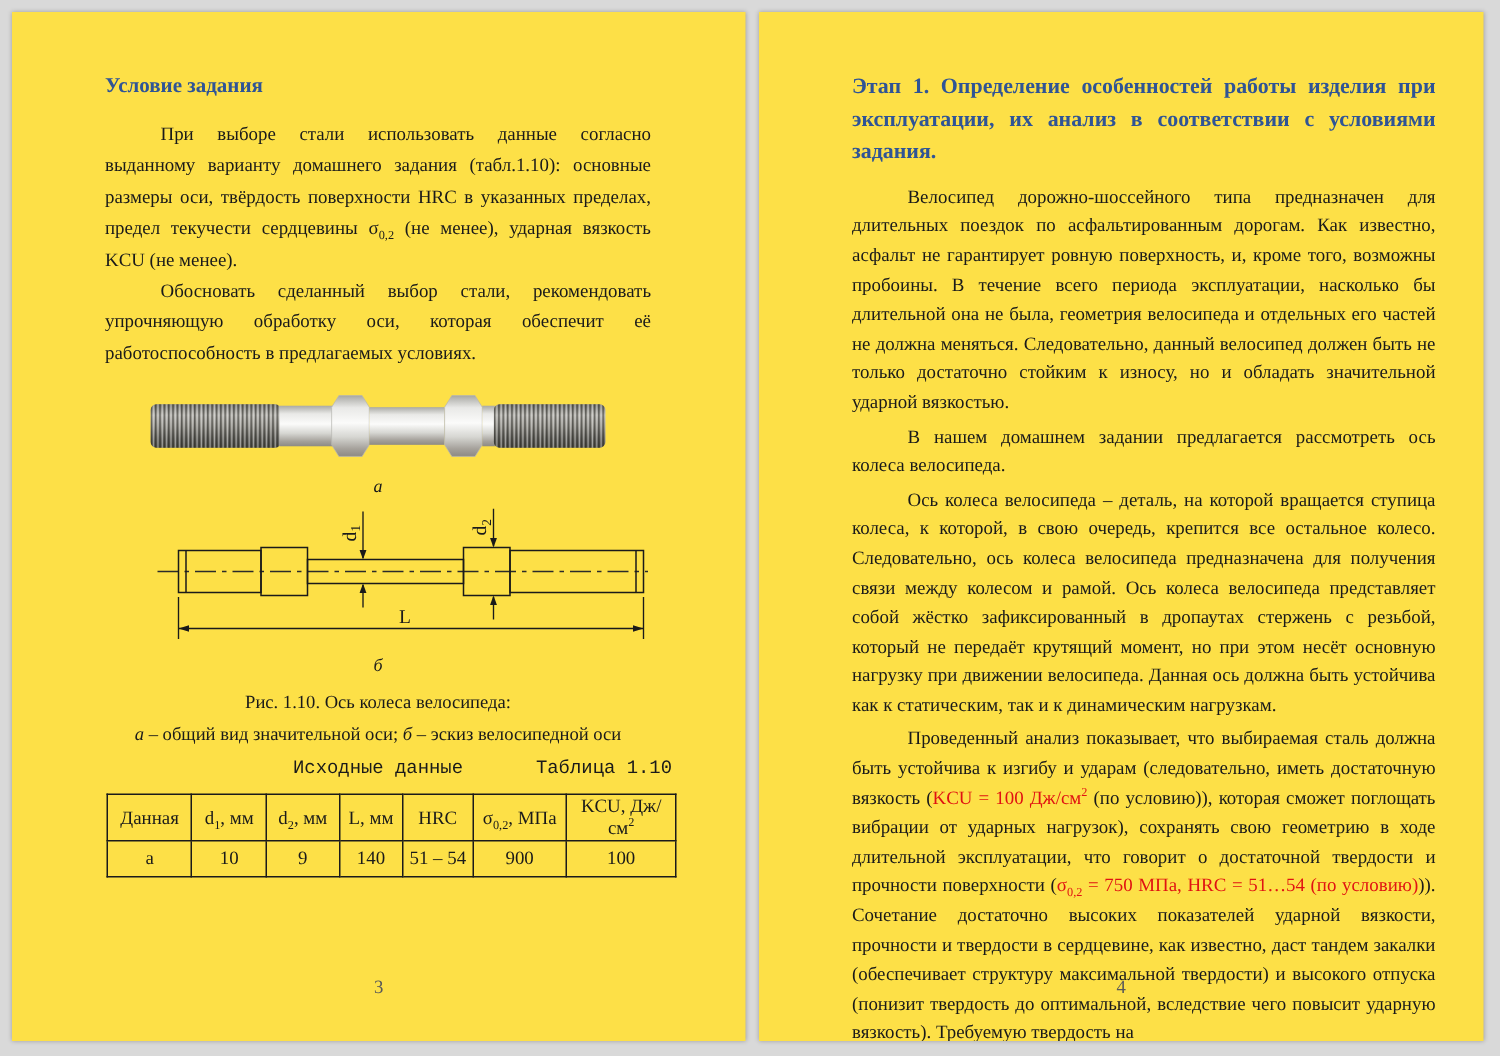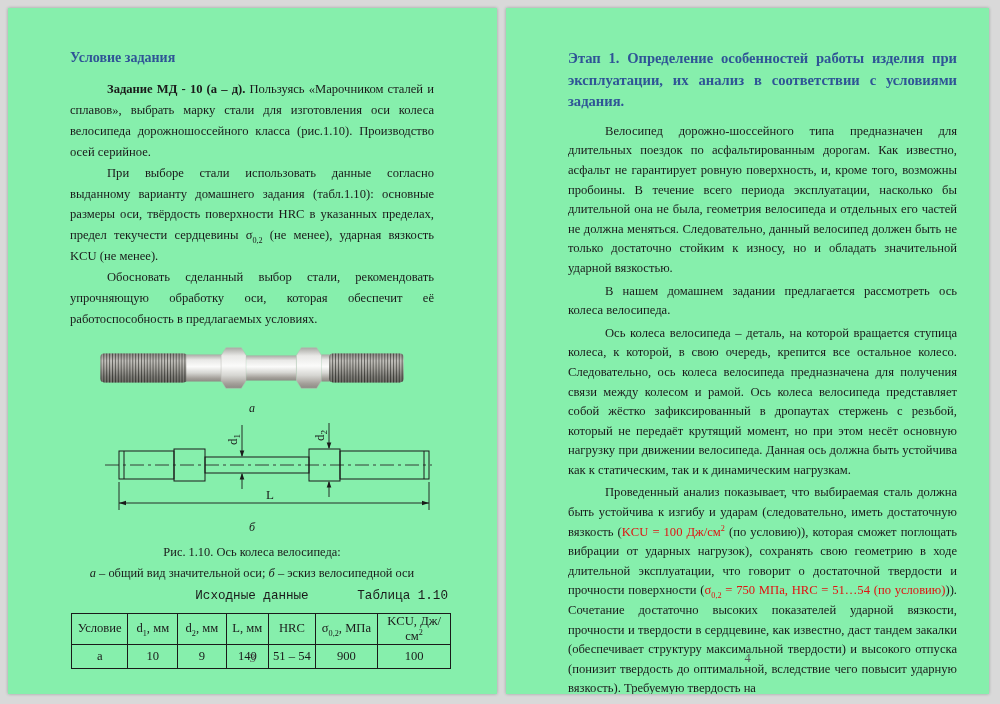--- a/index.html
+++ b/index.html
@@ -8,21 +8,21 @@
     background:#d9d9d9;
     font-family:"Liberation Serif", serif;
     color:#1a1a1a;
     overflow:hidden;
     position:relative;
   }
   .page{
     position:absolute;
     top:8px;
     height:686px;
-    background:#86efac;
+    background:#fde047;
     box-sizing:border-box;
     box-shadow:0 0 3px rgba(0,0,0,.28);
     overflow:hidden;
   }
   #page-left{left:8px;width:489px;padding:42px 63px 0 62px;}
   #page-right{left:506px;width:483px;padding:40px 32px 0 62px;}
 
   .doc-heading{
     color:#2F5496;
     font-weight:bold;
@@ -112,21 +112,20 @@
   .arr{fill:#1a1a1a;stroke:none;}
   .dimtxt{font-family:"Liberation Serif", serif;font-size:13px;fill:#1a1a1a;}
 </style>
 </head>
 <body>
 
 <div>
 
   <div class="page" id="page-left">
     <h1 class="doc-heading">Условие задания</h1>
-    <p class="body-p"><span style="font-weight: bold;">Задание МД - 10 (а – д).</span><span> Пользуясь «Марочником сталей и сплавов», выбрать марку стали для изготовления оси колеса велосипеда дорожношоссейного класса (рис.1.10). Производство осей серийное.</span></p>
     <p class="body-p"><span>При выборе стали использовать данные согласно выданному варианту домашнего задания (табл.1.10): основные размеры оси, твёрдость поверхности HRC в указанных пределах, предел текучести сердцевины σ</span><sub>0,2</sub><span> (не менее), ударная вязкость KCU (не менее).</span></p>
     <p class="body-p"><span>Обосновать сделанный выбор стали, рекомендовать упрочняющую обработку оси, которая обеспечит её работоспособность в предлагаемых условиях.</span></p>
 
     <figure class="fig fig-photo">
       <svg viewBox="0 0 320 58" aria-hidden="true">
         <defs>
           <linearGradient id="met" x1="0" y1="0" x2="0" y2="1">
             <stop offset="0" stop-color="#a9a9a4"></stop>
             <stop offset="0.2" stop-color="#e9e9e7"></stop>
             <stop offset="0.45" stop-color="#fbfbfa"></stop>
@@ -202,21 +201,21 @@
     <div class="caption-2"><span style="font-style: italic;">а</span><span> – общий вид  значительной оси; </span><span style="font-style: italic;">б</span><span> – эскиз велосипедной оси</span></div>
 
     <div class="table-title-row">
       <span class="table-title-center">Исходные данные</span>
       <span class="table-title-right">Таблица 1.10</span>
     </div>
 
     <table class="data-table">
       <thead>
         <tr>
-          <th style="width:14.9%"><span>Условие</span></th>
+          <th style="width:14.9%"><span>Данная</span></th>
           <th style="width:13.1%"><span>d</span><sub>1</sub><span>, мм</span></th>
           <th style="width:12.8%"><span>d</span><sub>2</sub><span>, мм</span></th>
           <th style="width:11.2%"><span>L, мм</span></th>
           <th style="width:12.3%"><span>HRC</span></th>
           <th style="width:16.5%"><span>σ</span><sub>0,2</sub><span>, МПа</span></th>
           <th style="width:19.2%"><span>KCU, Дж/см</span><sup>2</sup></th>
         </tr>
       </thead>
       <tbody>
         <tr>

